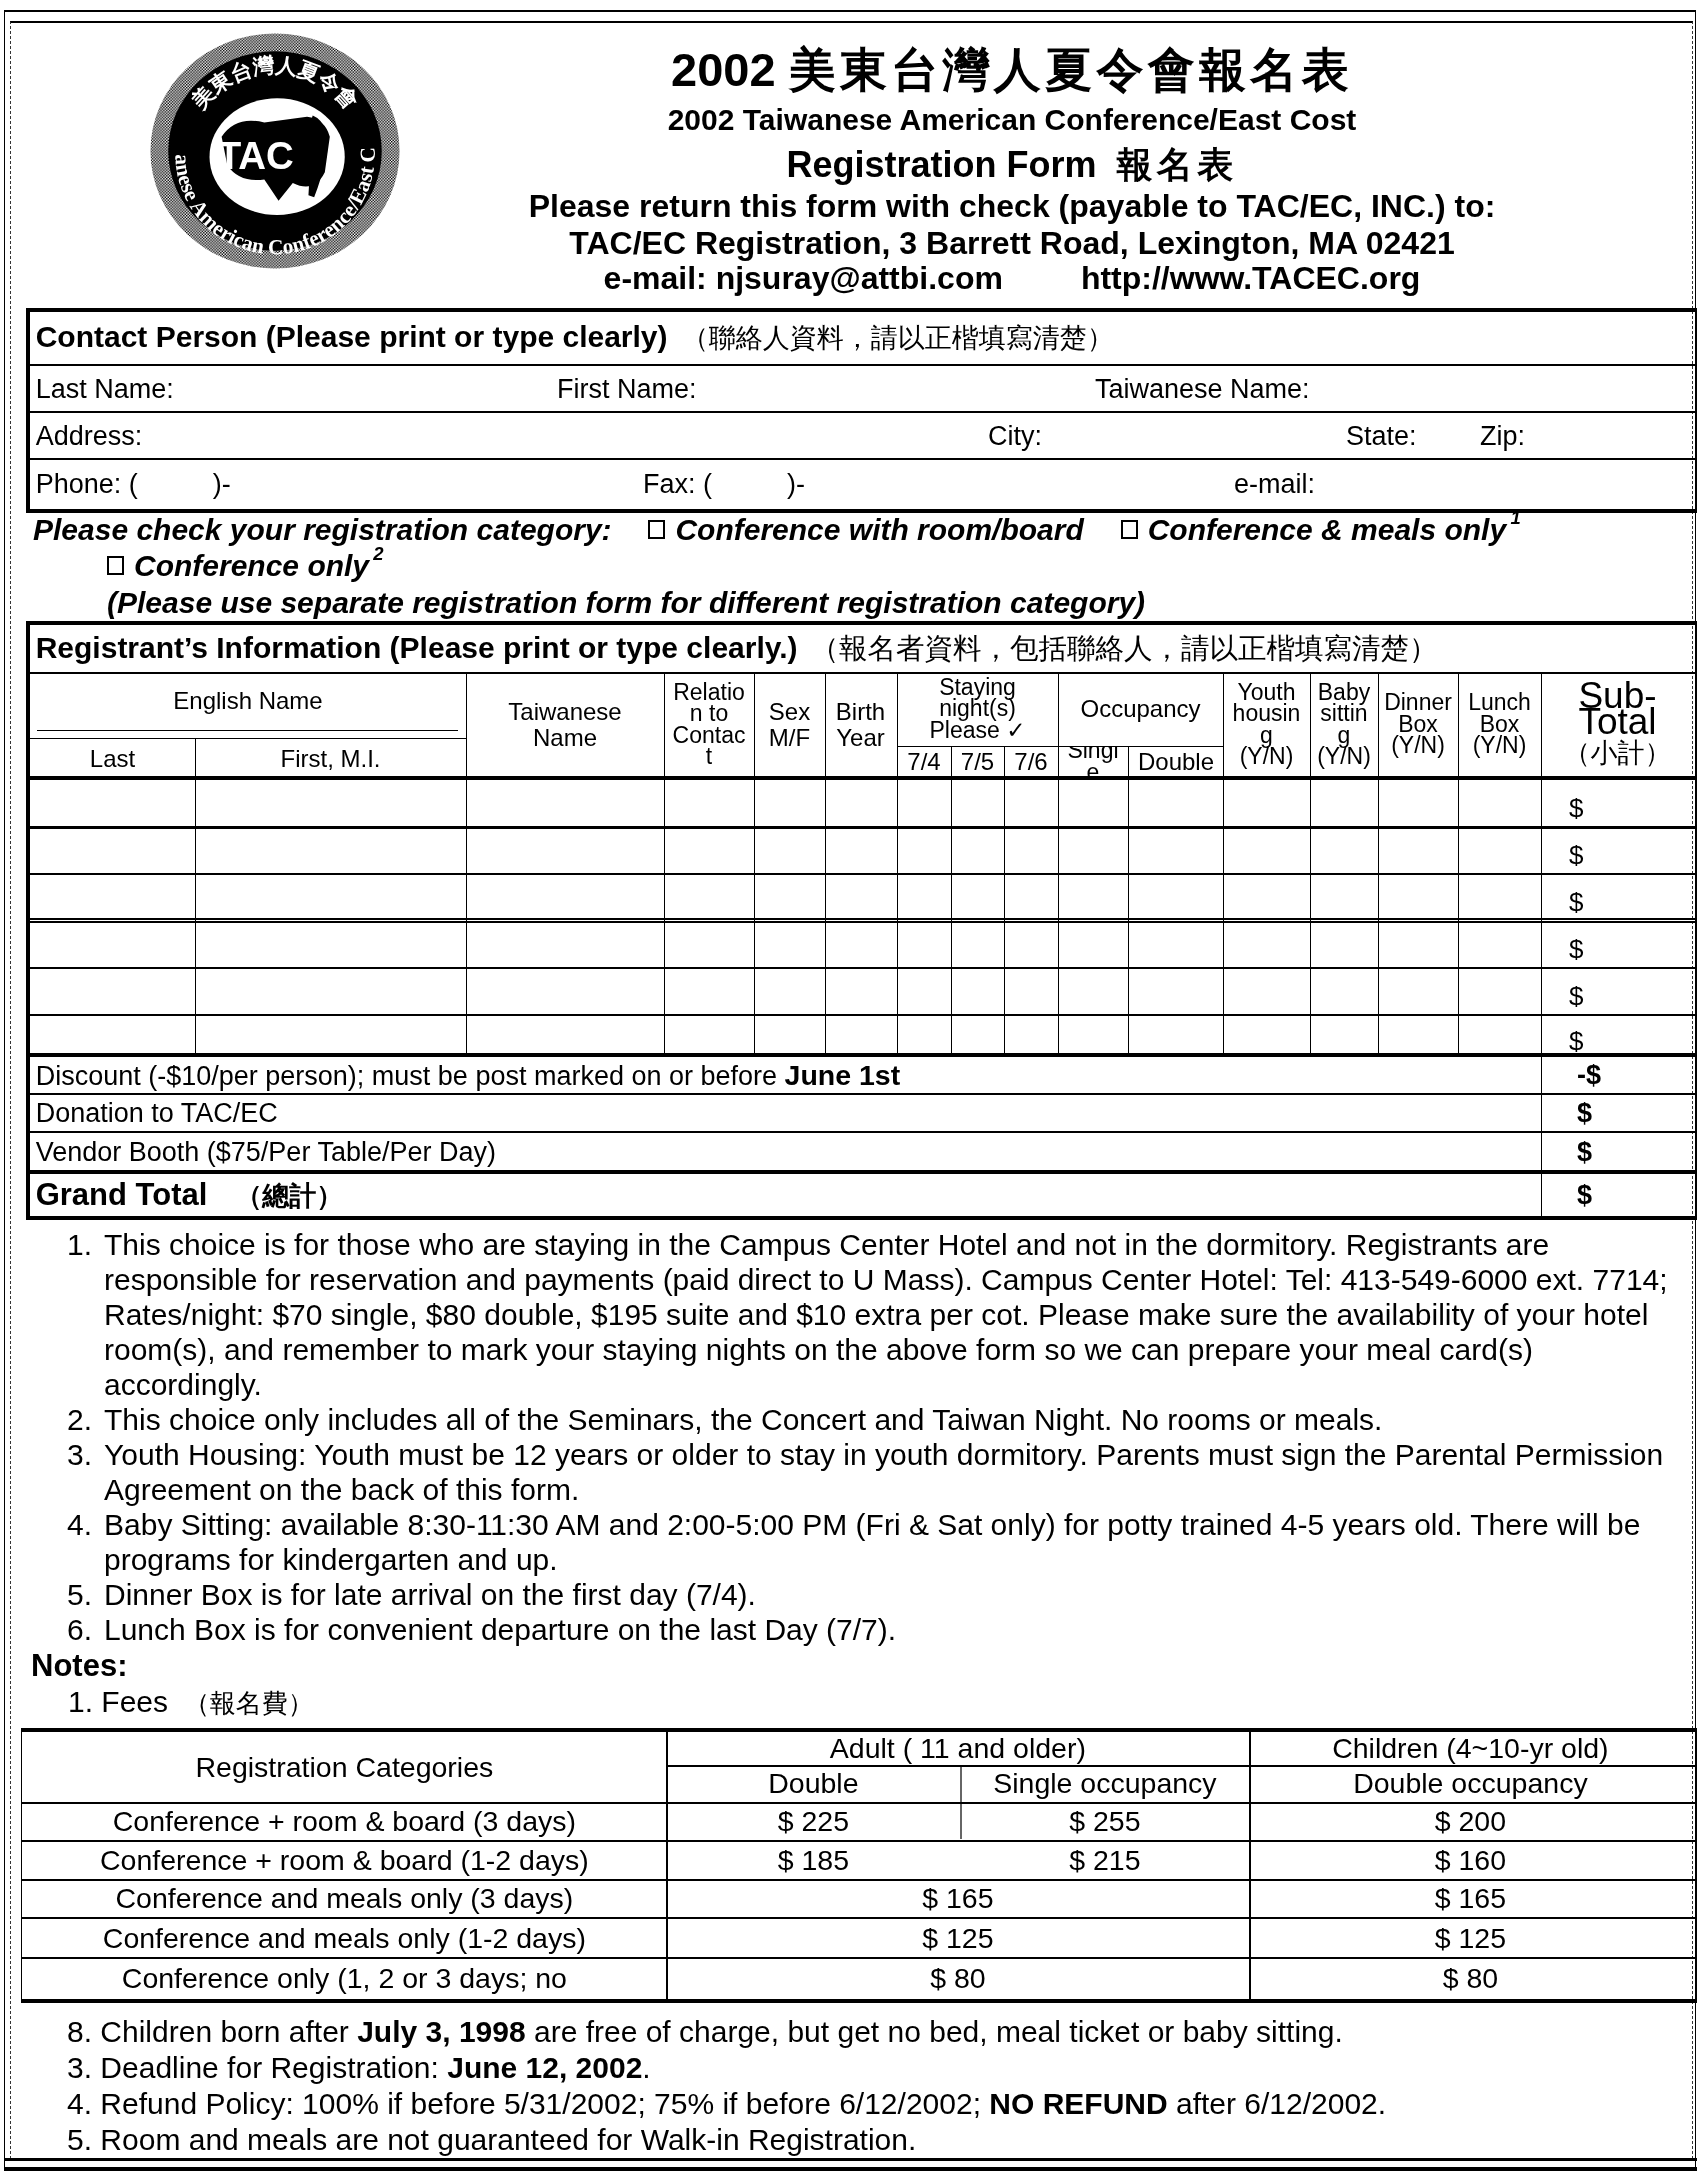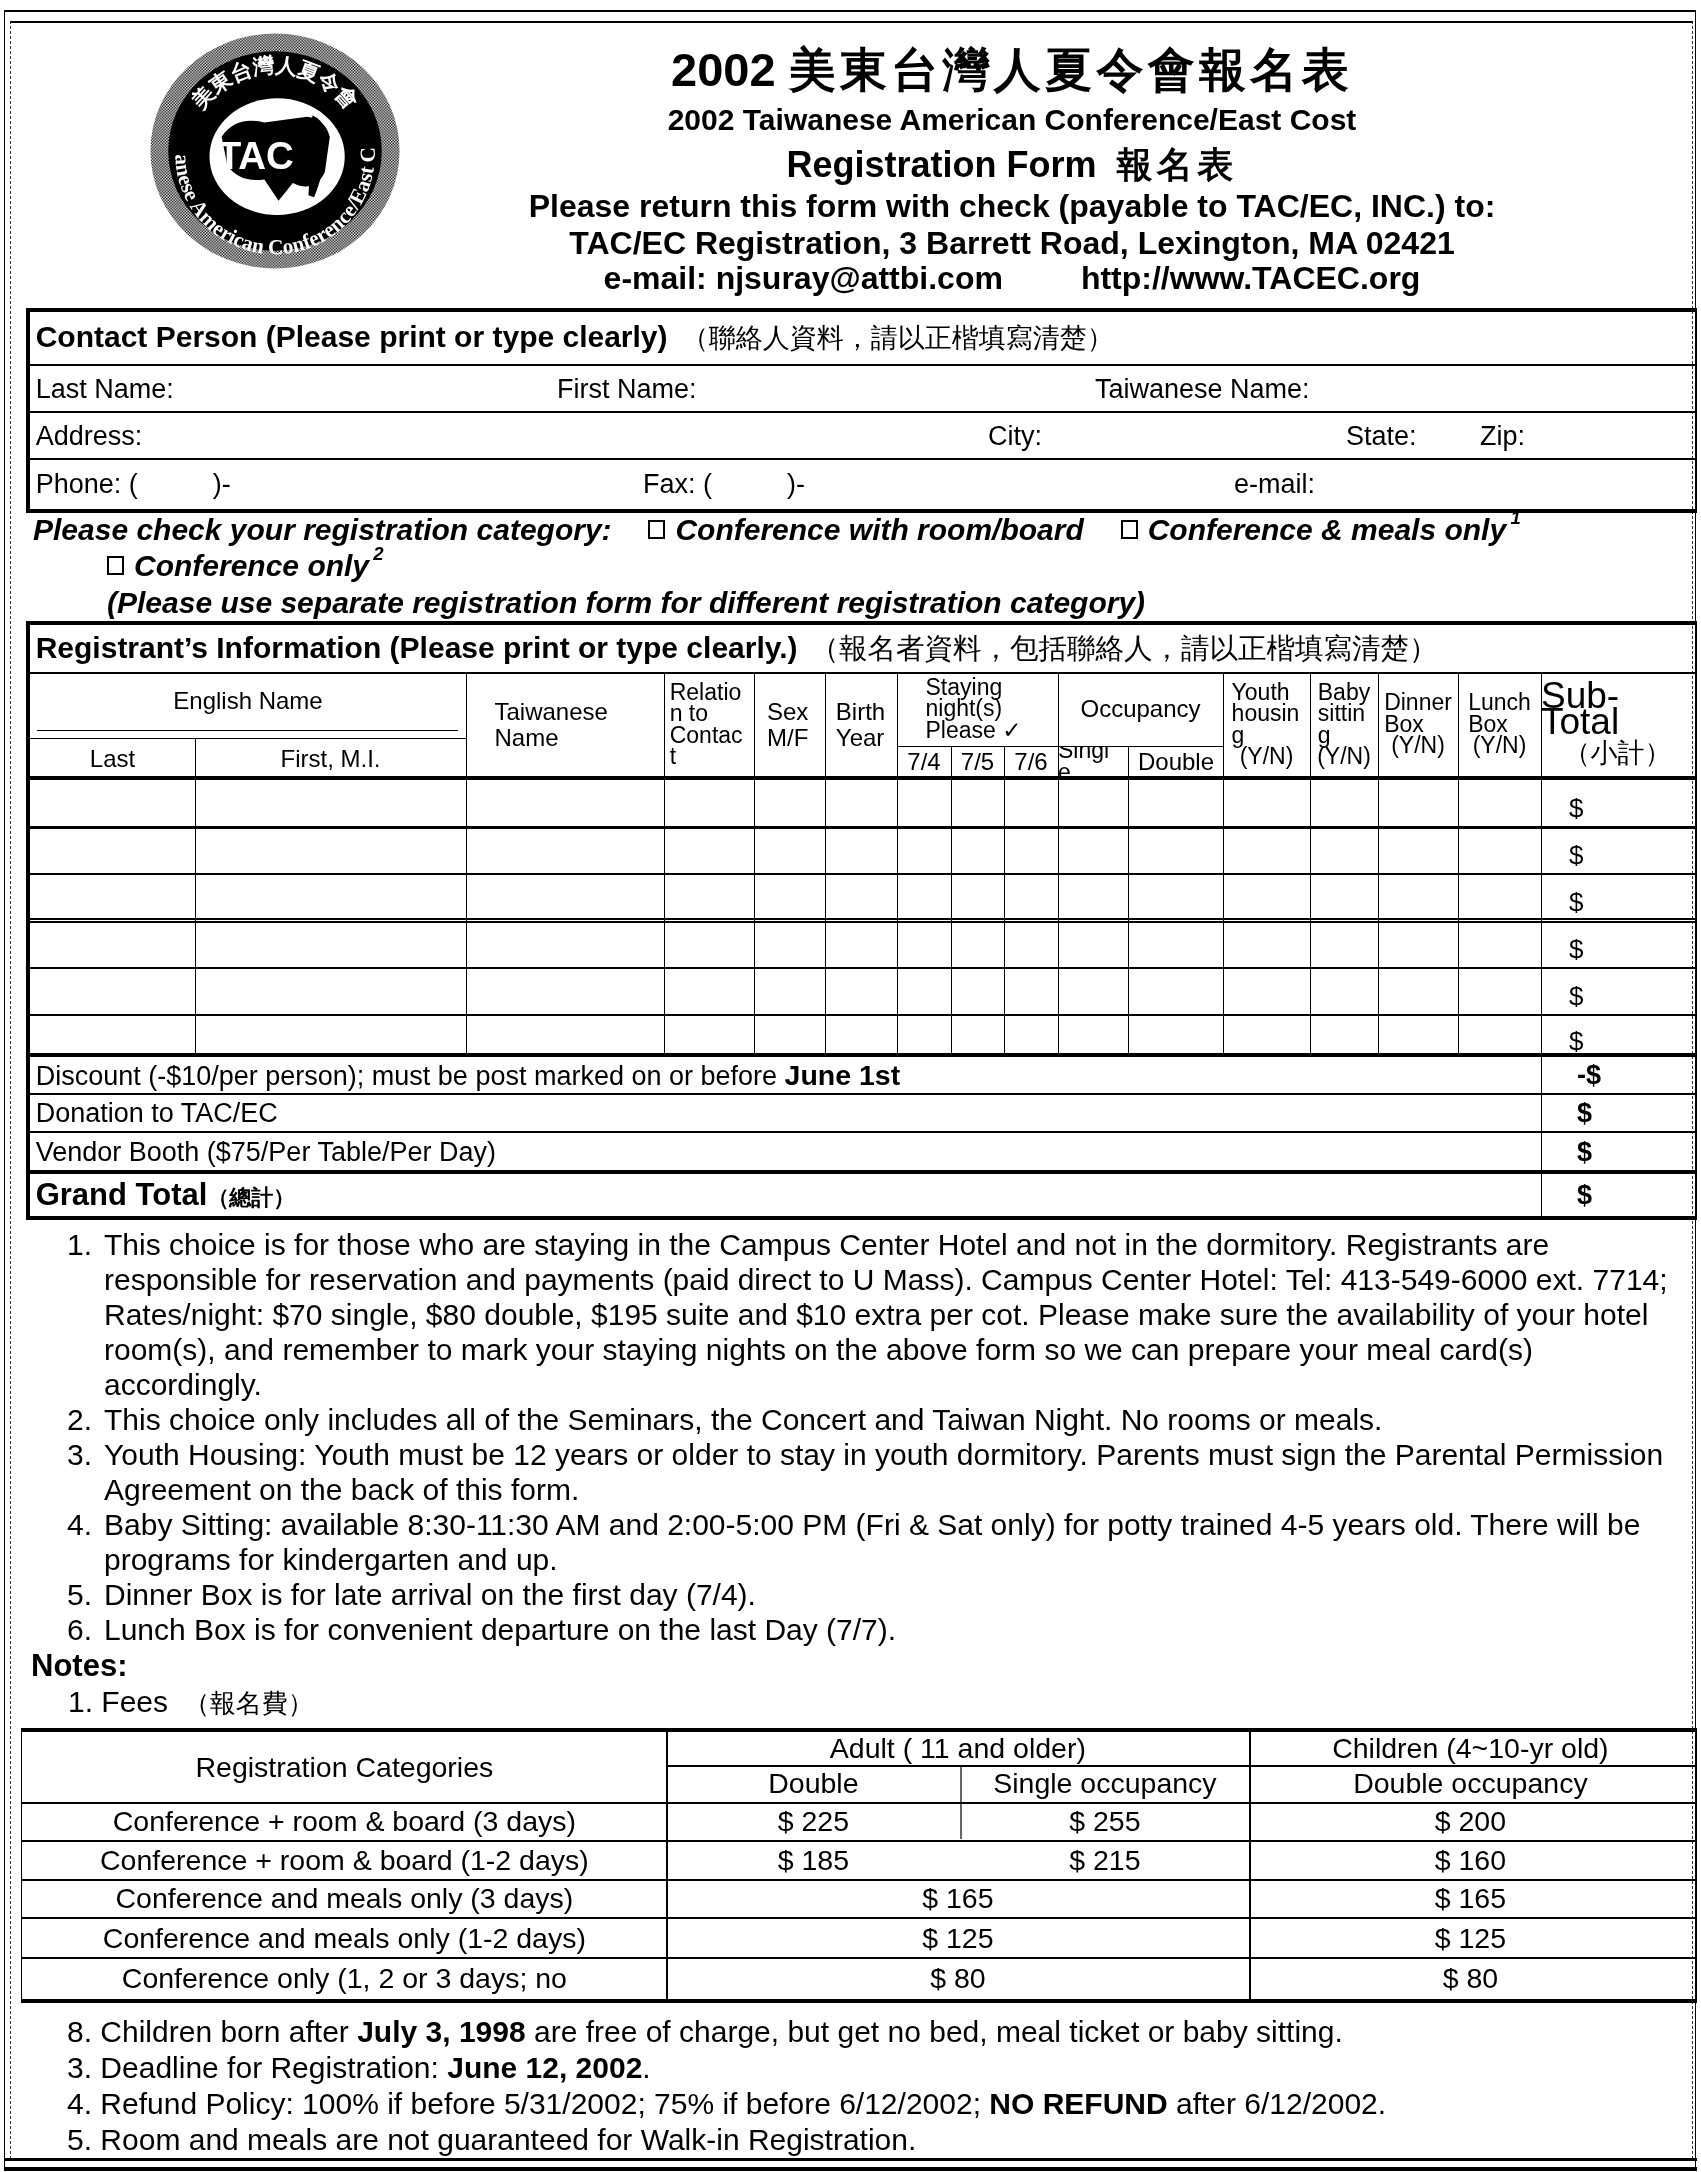--- a/index.html
+++ b/index.html
@@ -54,31 +54,31 @@
   .reg-box { position: absolute; left: 26px; top: 621px; width: 1671px; height: 599px;
              border: 4.3px solid #000; border-right: 2.9px solid #000; box-sizing: border-box; }
   .reg-head { position: absolute; left: 0; right: 0; top: 0; height: 47px; border-bottom: 2.1px solid #000; font-size: 30px; font-weight: bold; }
   .reg-head .f { position: absolute; left: 5.7px; top: 50%; transform: translateY(-50%); white-space: nowrap; }
   .reg-head .cjk { font-family: "DejaVu Serif", serif; font-weight: normal; font-size: 28.5px; margin-left: 13px; }
 
   .grid { position: absolute; left: 0; top: 47px; right: 0; }
   .col-line { position: absolute; width: 1.4px; background: #000; }
   .row-line { position: absolute; height: 2.1px; background: #000; }
   .row-line.thick { height: 4.3px; }
-  .th { position: absolute; font-size: 23px; line-height: 21.4px; display: flex; align-items: center; justify-content: center; flex-direction: column; }
+  .th { position: absolute; text-align: center; font-size: 23px; line-height: 21.4px; display: flex; align-items: center; justify-content: center; flex-direction: column; }
   .th.big { font-size: 24px; line-height: 26px; }
   .th .cjk { font-family: "DejaVu Serif", serif; font-size: 27px; margin-top: 5.7px; }
   .dollar { position: absolute; font-size: 26px; }
 
   .summary-row { position: absolute; left: 0; right: 0; font-size: 27px; white-space: nowrap; }
   .summary-row .lbl { position: absolute; left: 5.7px; top: 50%; transform: translateY(-50%); }
   .summary-row .amt { position: absolute; left: 1547px; top: 50%; transform: translateY(-50%); font-weight: bold; }
   .summary-row b { font-weight: bold; font-size: 28.5px; }
   .grand .lbl { font-weight: bold; font-size: 31px; }
-  .grand .cjk { font-family: "DejaVu Serif", serif; font-size: 22px; }
+  .grand .cjk { font-family: "DejaVu Serif", serif; font-size: 27px; margin-left: 28px; }
 
   
   .fn { position: absolute; left: 67px; width: 1625px; font-size: 30px; line-height: 35px; }
   .fn li { list-style: none; position: relative; padding-left: 37px; }
   .fn .num { position: absolute; left: 0; }
   .fn ul { margin: 0; padding: 0; }
 
   .notes-title { position: absolute; left: 31px; top: 1648px; font-size: 31px; font-weight: bold; }
   .fees-label { position: absolute; left: 68px; top: 1685px; font-size: 30px; }
   .fees-label .cjk { font-family: "DejaVu Serif", serif; font-size: 26px; margin-left: 15.7px; }

